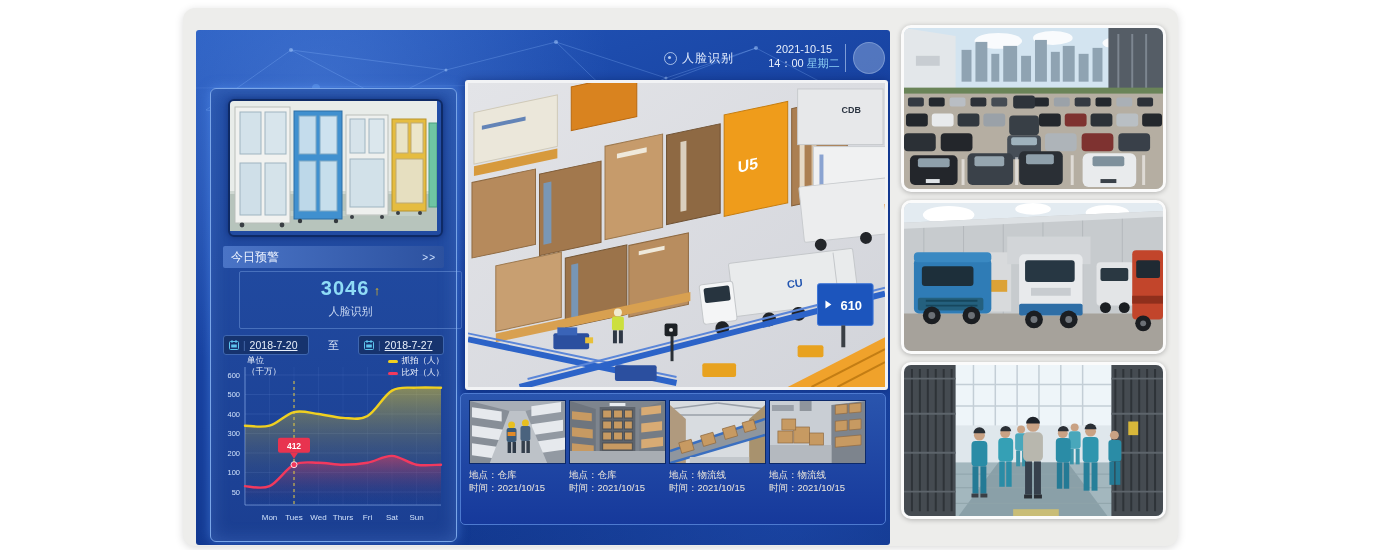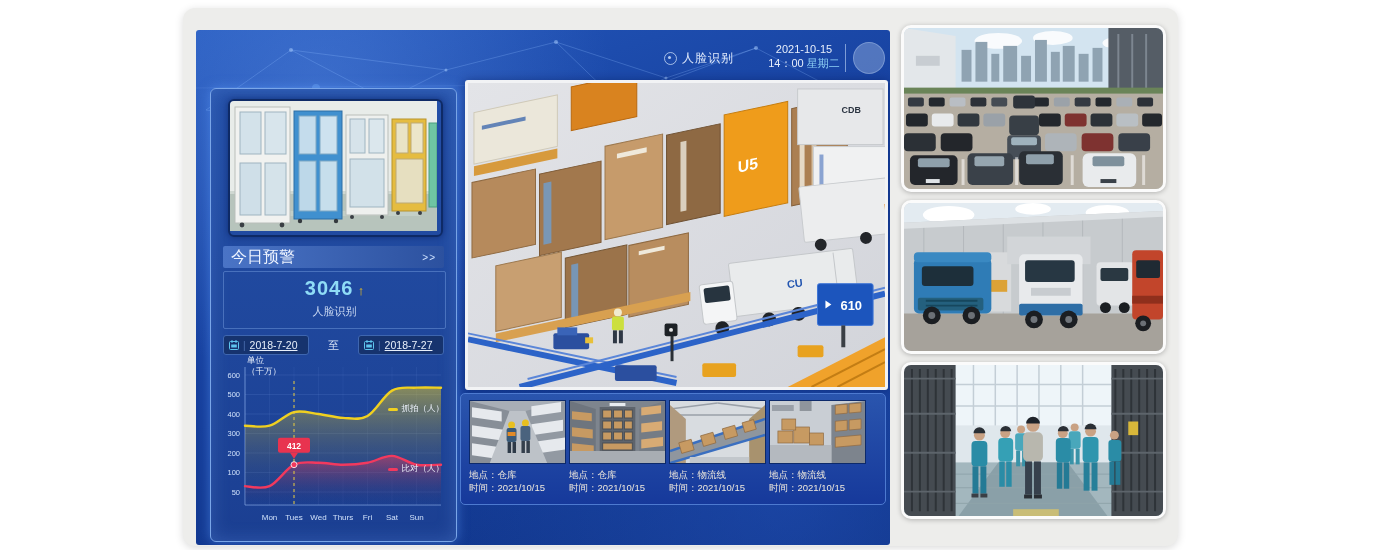--- a/index.html
+++ b/index.html
@@ -24,47 +24,47 @@
   .avatar{width:30px;height:30px;border-radius:50%;background:rgba(190,210,240,.35);border:1px solid rgba(210,230,255,.3);}
   
   #left-panel{left:14px;top:58px;width:245px;height:452px;border-radius:6px;
     border:1.5px solid #7aa6e8;box-shadow:0 0 12px rgba(90,150,245,.55), inset 0 0 18px rgba(120,170,250,.25);
     background:linear-gradient(180deg,#2450a8 0%,#1b3f92 100%);}
   .panel-photo{left:17px;top:10px;width:211px;height:134px;border-radius:6px;overflow:hidden;
     border:2px solid #0e2a66;box-shadow:0 0 6px rgba(0,20,80,.5);}
   .alert-bar{left:12px;top:157px;width:221px;height:22px;border-radius:2px;
     background:linear-gradient(90deg,#4a74c6,#2c519f);display:flex;align-items:center;
     justify-content:space-between;padding:0 8px;box-sizing:border-box;}
-  .alert-bar-title{color:#eef4ff;font-size:16px;}
+  .alert-bar-title{color:#eef4ff;font-size:12px;}
   .alert-bar-more{color:#cfe2ff;font-size:10px;letter-spacing:1px;cursor:pointer;}
-  .stats-box{left:12px;top:182px;width:221px;height:56px;border:1px solid rgba(150,190,245,.35);
+  .stats-box{left:28px;top:182px;width:221px;height:56px;border:1px solid rgba(150,190,245,.35);
     border-radius:2px;display:flex;}
   .stat{flex:1;text-align:center;padding-top:5px;}
   .stat-value{font-size:20px;font-weight:bold;color:#8fdcf6;letter-spacing:1px;}
   .trend{font-size:13px;font-weight:bold;}
   .trend.up{color:#f5c518;}
   .trend.down{color:#f2425a;}
   .stat-label{font-size:11px;color:#c9d8f2;margin-top:4px;}
   .date-row{left:12px;top:246px;width:221px;height:20px;display:flex;align-items:center;}
   .date-box{width:86px;height:20px;background:#16336e;border:1px solid #3e66b0;border-radius:3px;
     display:flex;align-items:center;gap:4px;padding:0 5px;box-sizing:border-box;cursor:pointer;}
   .date-box .sep{color:#4b6fae;font-size:10px;}
   .date-box .val{color:#e8f0fb;font-size:10.5px;text-decoration:underline;}
   .date-to{flex:1;text-align:center;color:#d7e2f5;font-size:11px;}
   
   #chart-wrap{left:4px;top:266px;width:233px;height:182px;}
   #chart-unit{position:absolute;left:32px;top:0px;color:#e8f0fc;font-size:8.5px;line-height:11px;z-index:2;}
   #chart-legend{position:absolute;right:4px;top:0px;z-index:2;}
-  .legend-item{display:flex;align-items:center;gap:4px;height:12px;margin-top:48px;}
+  .legend-item{display:flex;align-items:center;gap:4px;height:12px;}
   .legend-swatch{width:10px;height:3px;border-radius:2px;}
   .legend-label{color:#eef3fd;font-size:8.5px;}
   
   #main-photo{left:269px;top:50px;width:423px;height:310px;border:3px solid #f2f3f5;border-radius:3px;
     box-sizing:border-box;overflow:hidden;background:#dbdce0;box-shadow:0 0 10px rgba(0,20,80,.4);}
-  #feeds-panel{left:264px;top:363px;width:426px;height:112px;border-radius:5px;border:1px solid #4d7ad0;
+  #feeds-panel{left:264px;top:363px;width:426px;height:132px;border-radius:5px;border:1px solid #4d7ad0;
     background:linear-gradient(180deg,#2a55ae,#16399b);box-sizing:border-box;padding:6px 0 0 8px;}
   .feeds-row{display:flex;gap:3px;}
   .feed{width:97px;cursor:pointer;}
   .feed-thumb{width:97px;height:64px;border:1px solid #0d2a6a;box-sizing:border-box;overflow:hidden;background:#9aa2ab;}
   .feed-caption{margin-top:4px;font-size:9.5px;color:#efe9dd;line-height:13px;}
   
   .photo-card{left:901px;width:265px;border-radius:10px;border:3px solid #fbfbfb;box-sizing:border-box;
     overflow:hidden;box-shadow:0 1px 5px rgba(0,0,0,.25);background:#cfd4d8;}
   svg{display:block;}
 </style>

